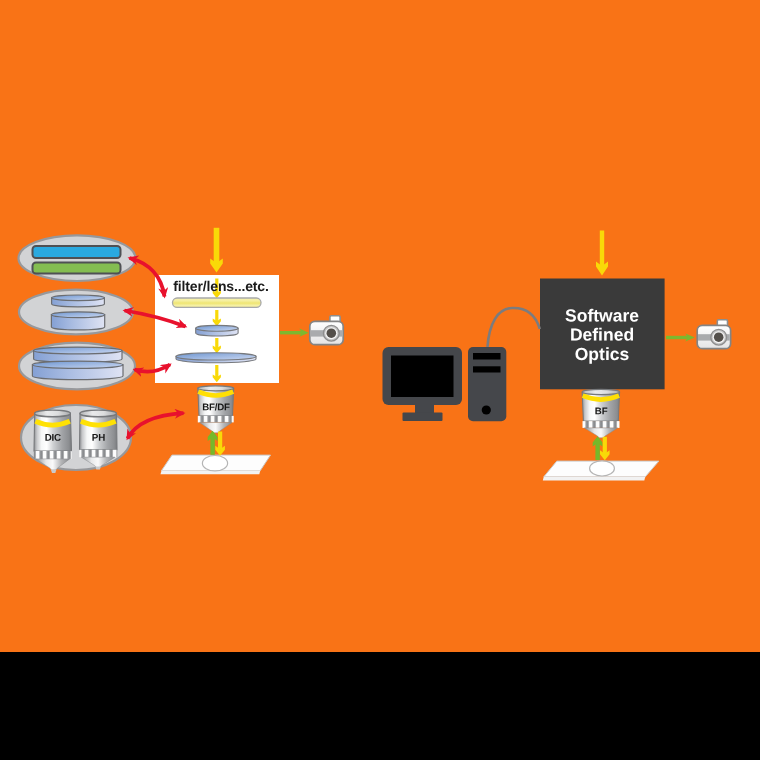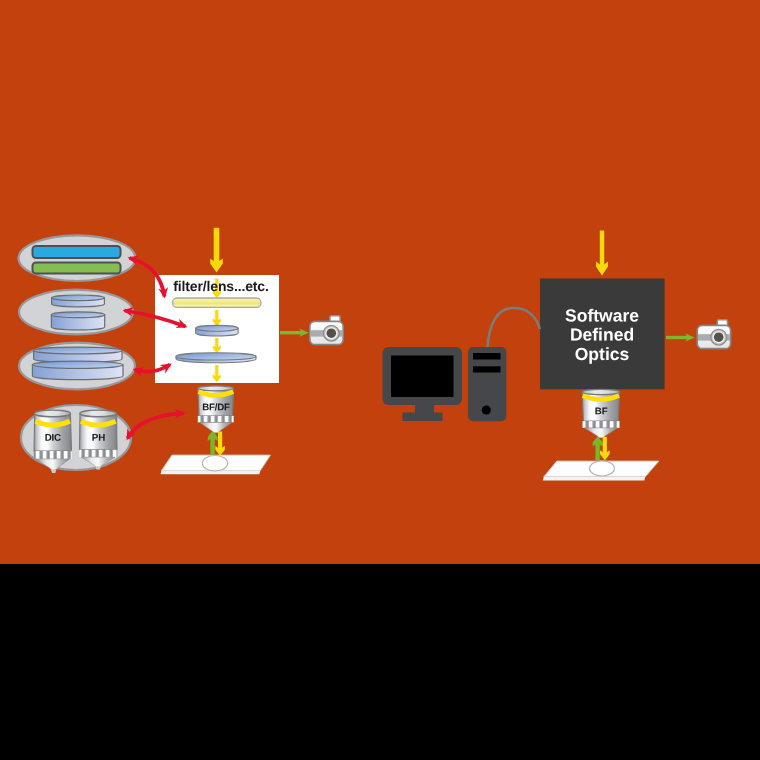--- a/index.html
+++ b/index.html
@@ -1,16 +1,16 @@
 <!DOCTYPE html>
 <html><head>
 <meta charset="utf-8">
 <style>
   html,body{margin:0;padding:0;background:#000;}
-  #stage{position:relative;width:760px;height:564px;background:#c2410c;overflow:hidden;opacity:0.999;}
+  #stage{position:relative;width:760px;height:652px;background:#f97316;overflow:hidden;opacity:0.999;}
   svg text{font-family:"Liberation Sans",sans-serif;text-rendering:geometricPrecision;opacity:0.999;}
 </style>
 </head>
 <body>
 <div id="stage">
 <svg width="760" height="760" viewBox="0 0 760 760">
 <defs>
   <linearGradient id="metal" x1="0" y1="0" x2="1" y2="0">
     <stop offset="0" stop-color="#8e9093"></stop>
     <stop offset="0.08" stop-color="#c9cacc"></stop>

